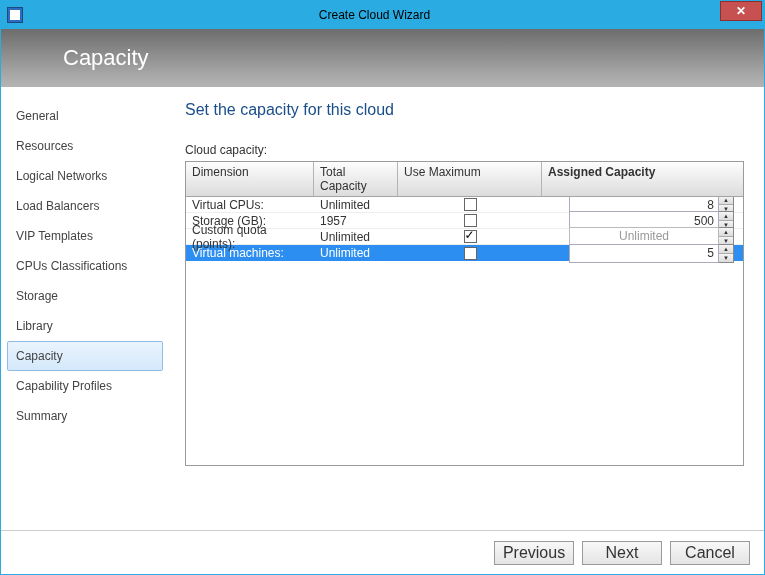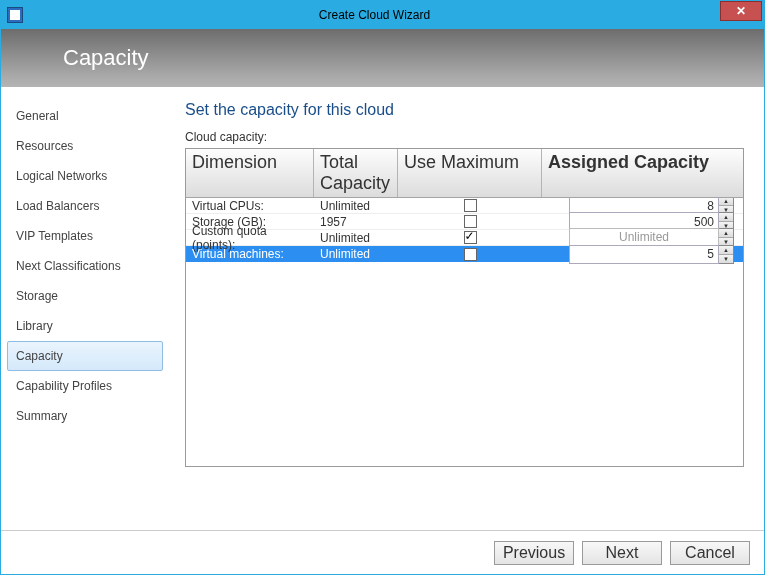--- a/index.html
+++ b/index.html
@@ -97,41 +97,41 @@
     .main {
       flex: 1;
       padding: 14px 20px 8px 16px;
       display: flex;
       flex-direction: column;
     }
     .main-heading {
       color: #1a4e8a;
       font-size: 16px;
       font-weight: 400;
-      margin-bottom: 11px;
+      margin-bottom: 24px;
     }
     .section-label {
       color: #333;
       font-size: 12px;
       margin-bottom: 4px;
     }
     .grid {
       border: 1px solid #9a9a9a;
       width: 100%;
     }
     .grid-header {
       display: flex;
       background: linear-gradient(to bottom, #fdfdfd, #dcdcdc);
       border-bottom: 1px solid #a4a4a4;
     }
     .grid-header-cell {
       padding: 3px 6px;
       border-right: 1px solid #b4b4b4;
       color: #333;
-      font-size: 18px;
+      font-size: 12px;
     }
     .grid-header-cell:last-child { border-right: none; font-weight: bold; }
     .grid-row {
       display: flex;
       align-items: center;
       height: 16px;
       border-bottom: 1px solid #eee;
       color: #333;
     }
     .grid-row:last-child { border-bottom: none; }
@@ -251,21 +251,21 @@
   </div>
 
   <div class="body">
 
     <div class="sidebar">
       <div class="sidebar-item">General</div>
       <div class="sidebar-item">Resources</div>
       <div class="sidebar-item">Logical Networks</div>
       <div class="sidebar-item">Load Balancers</div>
       <div class="sidebar-item">VIP Templates</div>
-      <div class="sidebar-item">Next Classifications</div>
+      <div class="sidebar-item">CPUs Classifications</div>
       <div class="sidebar-item">Storage</div>
       <div class="sidebar-item">Library</div>
       <div class="sidebar-item selected">Capacity</div>
       <div class="sidebar-item">Capability Profiles</div>
       <div class="sidebar-item">Summary</div>
     </div>
 
     <div class="main">
       <div class="main-heading">Set the capacity for this cloud</div>
       <div class="section-label">Cloud capacity:</div>

